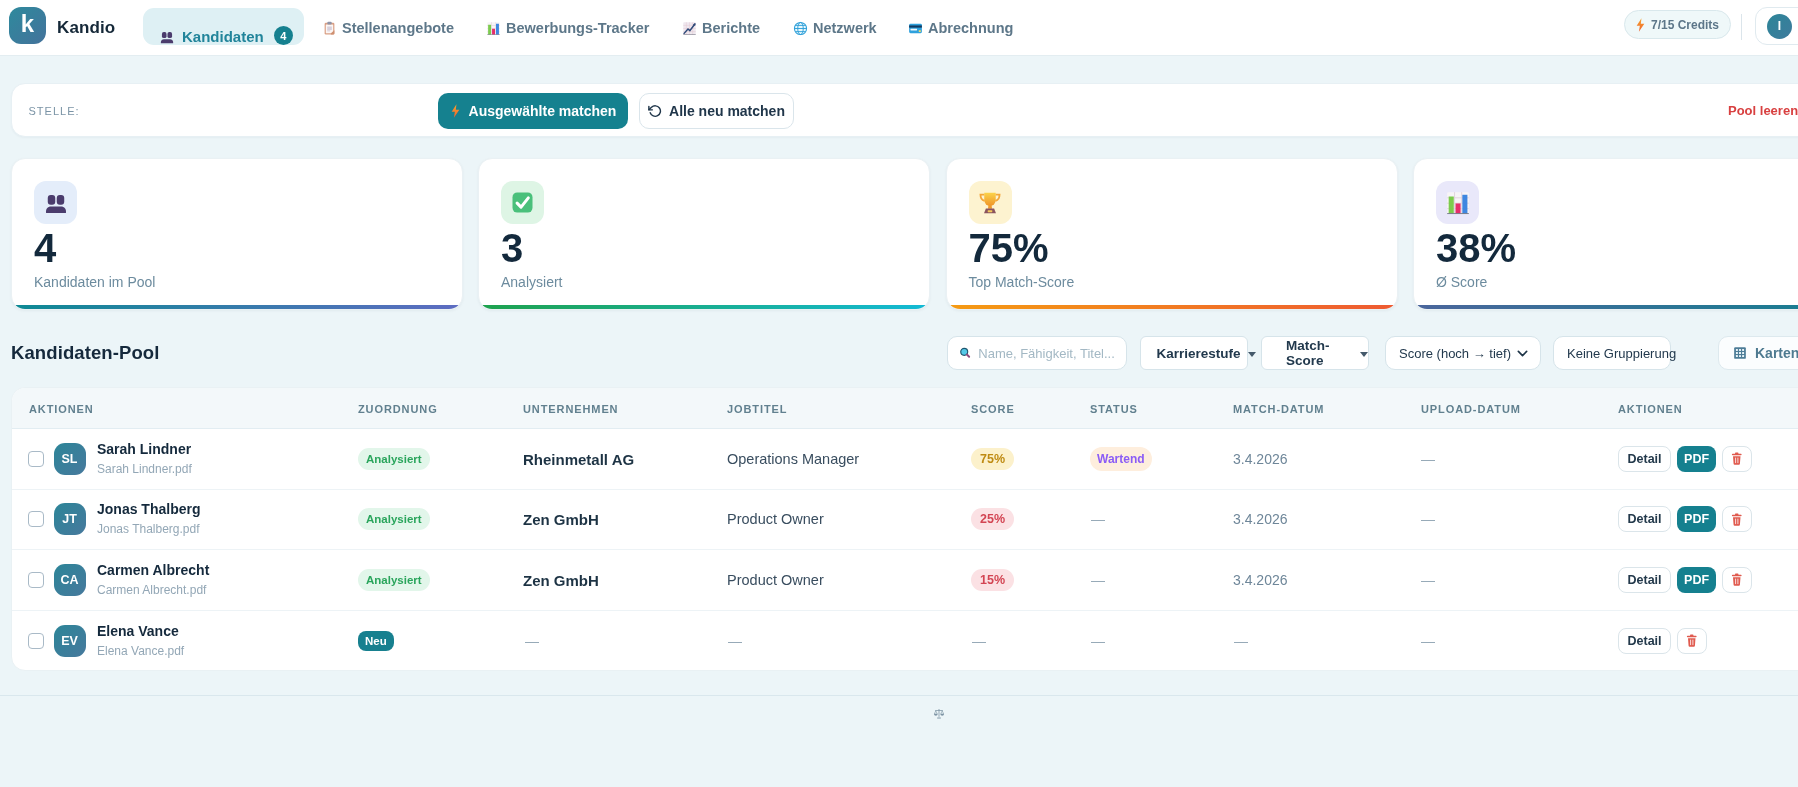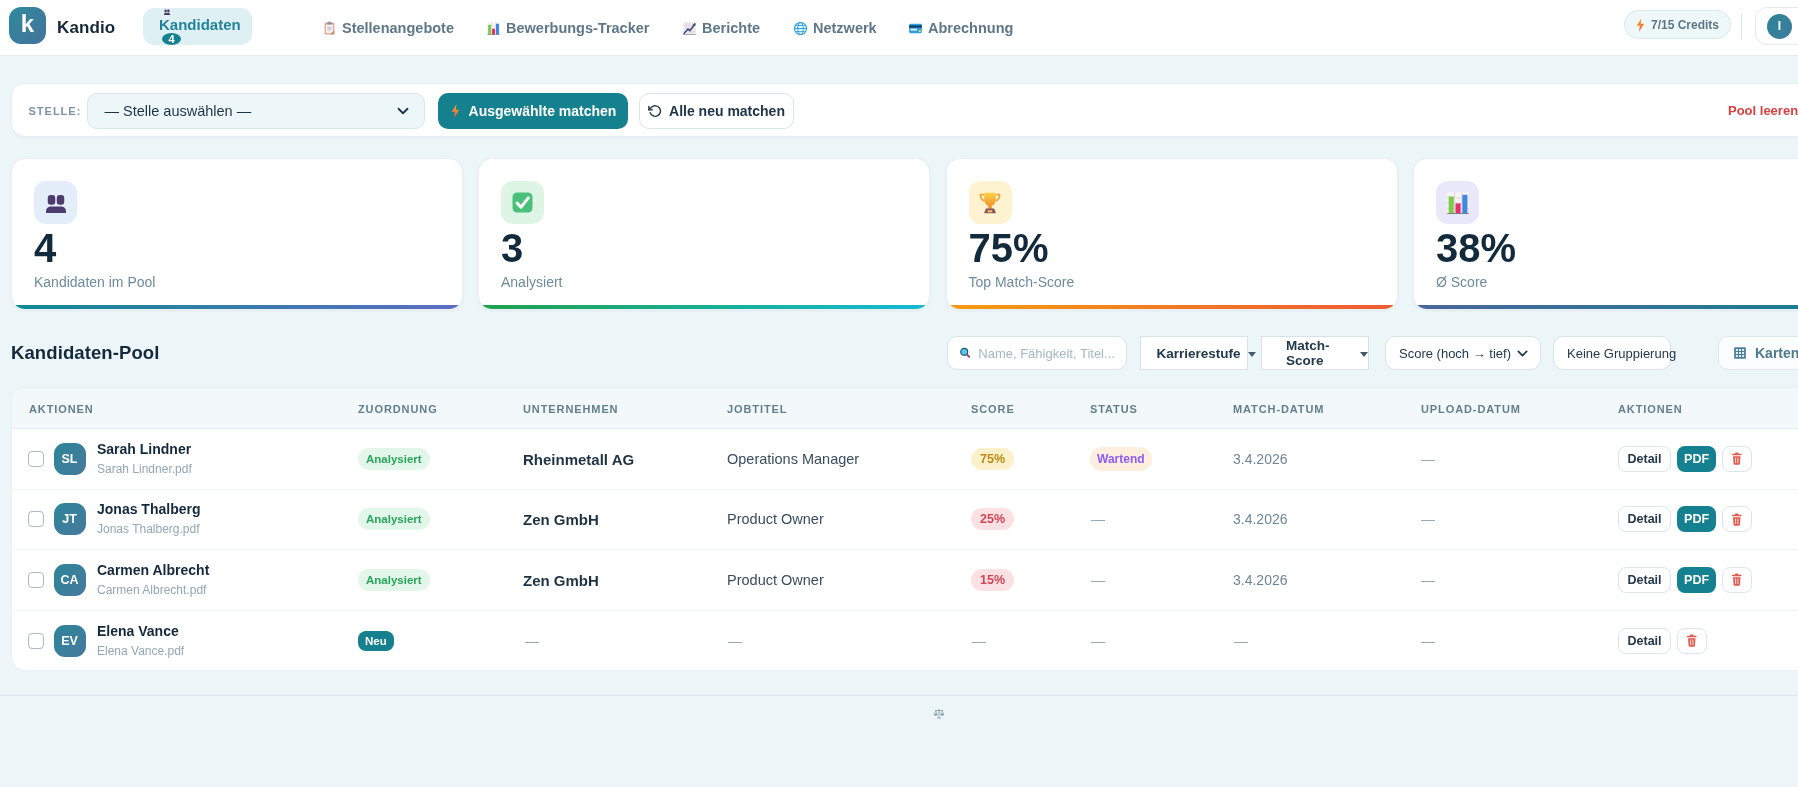--- a/index.html
+++ b/index.html
@@ -24,21 +24,21 @@
     padding-bottom: 3px;
   }
   .brand {
     position: absolute; left: 57px; top: 0; height: 56px;
     display: flex; align-items: center;
     font-size: 17px; font-weight: bold; color: #152838; letter-spacing: 0.1px;
   }
   .nav-pill {
     position: absolute; left: 143px; top: 8px; height: 37px;
     background: #def0f4; border-radius: 11px;
-    display: flex; align-items: flex-start; padding: 0 11px 0 16px;  flex-direction: column;
+    display: flex; align-items: flex-end; padding: 0 11px 0 16px; gap: 7px;
   }
   .nav-pill .nav-label { color: #21849a; font-weight: bold; font-size: 15px; }
   .nav-badge {
     width: 19px; height: 19px; border-radius: 50%; background: #15808f;
     color: #fff; font-size: 11px; font-weight: bold;
     display: flex; align-items: center; justify-content: center; margin-left: 3px;
   }
   .nav-item {
     position: absolute; top: 0; height: 56px;
     display: flex; align-items: center; gap: 5px;
@@ -64,21 +64,21 @@
     display: flex; align-items: center; justify-content: center;
   }
   
   .toolbar-card {
     position: absolute; left: 11px; top: 83px; width: 1856px; height: 54px;
     background: #fff; border: 1px solid #e7f0f4; border-radius: 14px;
     box-shadow: 0 1px 2px rgba(23,56,82,0.04);
   }
   .stelle-label {
     position: absolute; left: 16.5px; top: 21px;
-    font-size: 11px; font-weight: bold; color: #7b94a6; letter-spacing: 1px;
+    font-size: 11px; font-weight: normal; color: #7b94a6; letter-spacing: 1px;
   }
   .stelle-select {
     position: absolute; left: 74.5px; top: 9px; width: 338px; height: 36px;
     background: #edf6f9; border: 1px solid #d8e6ec; border-radius: 10px;
     display: flex; align-items: center; justify-content: space-between;
     padding: 0 15px 0 17px; font-size: 14.5px; color: #1d3447;
   }
   .btn-teal {
     position: absolute; left: 426px; top: 9px; width: 190px; height: 36px;
     background: #15818f; border-radius: 10px; border: none;
@@ -122,21 +122,21 @@
     border: 1px solid #d6e4ea; border-radius: 10px;
     display: flex; align-items: center; padding: 0 10px 0 11px; gap: 7px;
   }
   .search-box input {
     border: none; outline: none; width: 100%; font-size: 13px;
     font-family: "Liberation Sans", sans-serif; color: #1d3447; background: transparent;
   }
   .search-box input::placeholder { color: #a3b8c4; }
   .filter-btn {
     position: absolute; top: 336px; height: 34px; background: #fff;
-    border: 1px solid #d6e4ea; border-radius: 0;
+    border: 1px solid #d6e4ea; border-radius: 6px;
     display: flex; align-items: center; justify-content: center; gap: 7px;
     font-size: 13.5px; font-weight: bold; color: #22394d;
     font-family: "Liberation Sans", sans-serif;
     padding-left: 24px;
   }
   .caret-down {
     width: 0; height: 0; border-left: 4px solid transparent; border-right: 4px solid transparent;
     border-top: 5px solid #44596b; margin-top: 2px;
   }
   .filter-select {
@@ -325,26 +325,20 @@
     <span>7/15 Credits</span>
   </div>
   <div class="head-divider"></div>
   <div class="avatar-btn">
     <div class="avatar-circle">I</div>
   </div>
 </div>
 
 <div class="toolbar-card">
   <div class="stelle-label">STELLE:</div>
-  <div class="stelle-select">
-    <span>— Stelle auswählen —</span>
-    <svg width="12" height="8" viewBox="0 0 16 10">
-      <polyline points="2,2 8,8 14,2" fill="none" stroke="#1d3447" stroke-width="2.4" stroke-linecap="round" stroke-linejoin="round"></polyline>
-    </svg>
-  </div>
   <button class="btn-teal">
     <svg width="11" height="14" viewBox="0 0 16 22">
       <path d="M9.5 0.5 L2 12 h5 L5.5 21.5 L14 9 H8.5 Z" fill="url(#boltg)"></path>
     </svg>
     <span>Ausgewählte matchen</span>
   </button>
   <button class="btn-outline">
     <svg width="14" height="14" viewBox="0 0 24 24" fill="none" stroke="#20364a" stroke-width="2.4" stroke-linecap="round" stroke-linejoin="round">
       <polyline points="1.5 4 1.5 10 7.5 10"></polyline>
       <path d="M3.8 15a9 9 0 1 0 2.2-9.3L1.5 10"></path>

